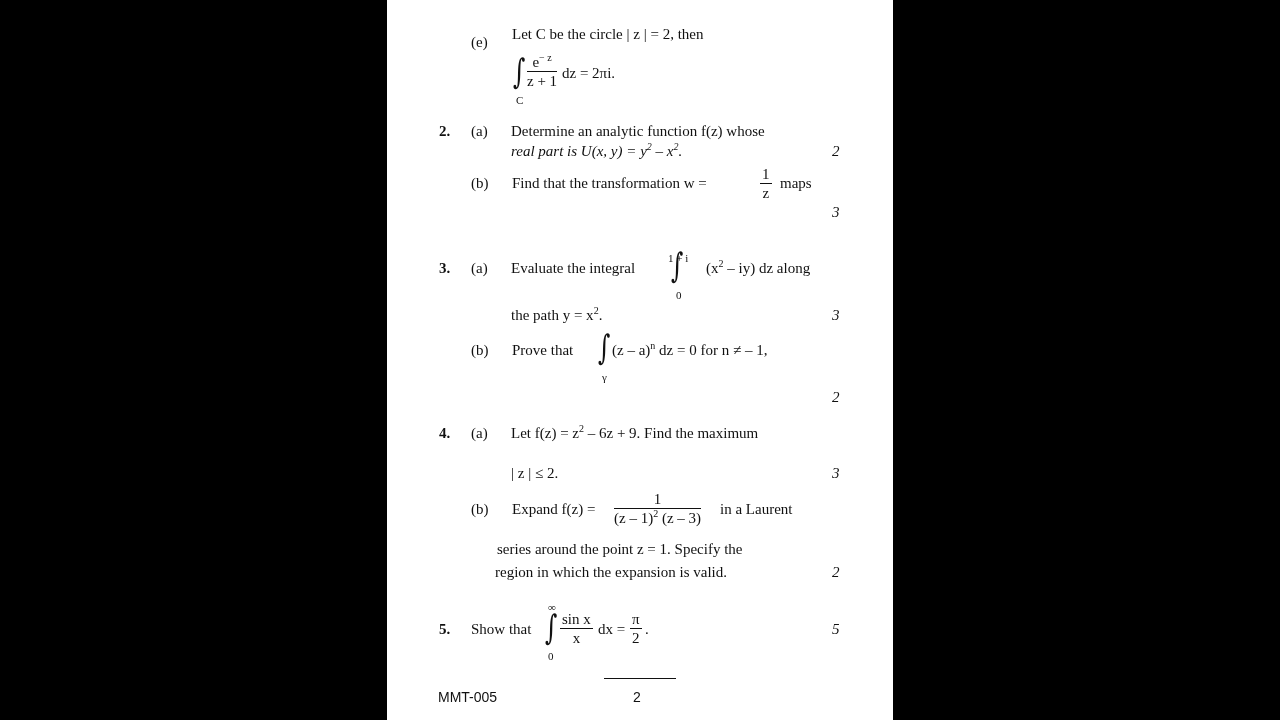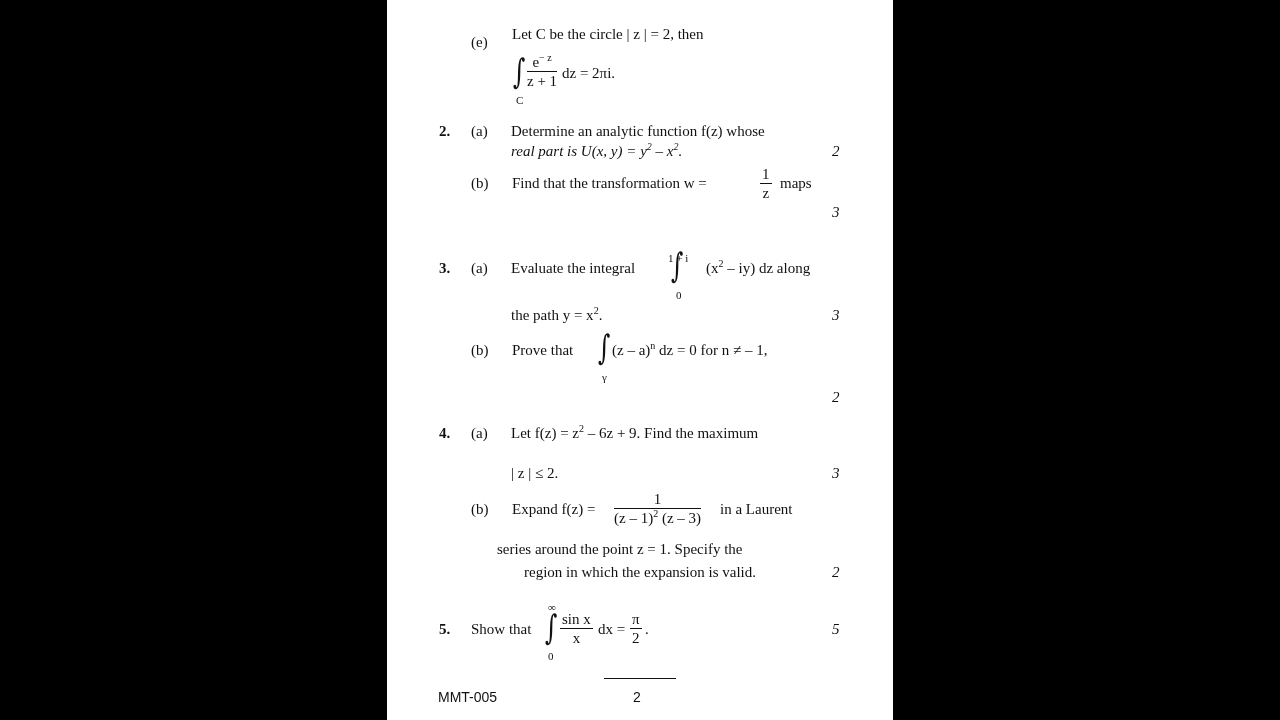--- a/index.html
+++ b/index.html
@@ -74,21 +74,21 @@
 
   <span class="t" style="left:84px;top:500px;">(b)</span>
   <span class="t" style="left:125px;top:500px;">Expand f(z) =</span>
   <div class="frac" style="left:227px;top:491px;">
     <span class="num">1</span>
     <span class="bar"></span>
     <span><span>(z – 1)</span><sup>2</sup><span> (z – 3)</span></span>
   </div>
   <span class="t" style="left:333px;top:500px;">in a Laurent</span>
   <span class="t" style="left:110px;top:540px;">series around the point z = 1. Specify the</span>
-  <span class="t" style="left:137px;top:563px;">region in which the expansion is valid.</span>
+  <span class="t" style="left:108px;top:563px;">region in which the expansion is valid.</span>
   <span class="t marks" style="left:445px;top:563px;">2</span>
 
   <span class="lim" style="left:161px;top:601px;">∞</span>
   <span class="t qn" style="left:52px;top:620px;">5.</span>
   <span class="t" style="left:84px;top:620px;">Show that</span>
   <span class="int" style="left:158px;top:610px;">∫</span>
   <span class="lim" style="left:161px;top:650px;">0</span>
   <div class="frac" style="left:173px;top:611px;">
     <span class="num">sin x</span>
     <span class="bar"></span>

